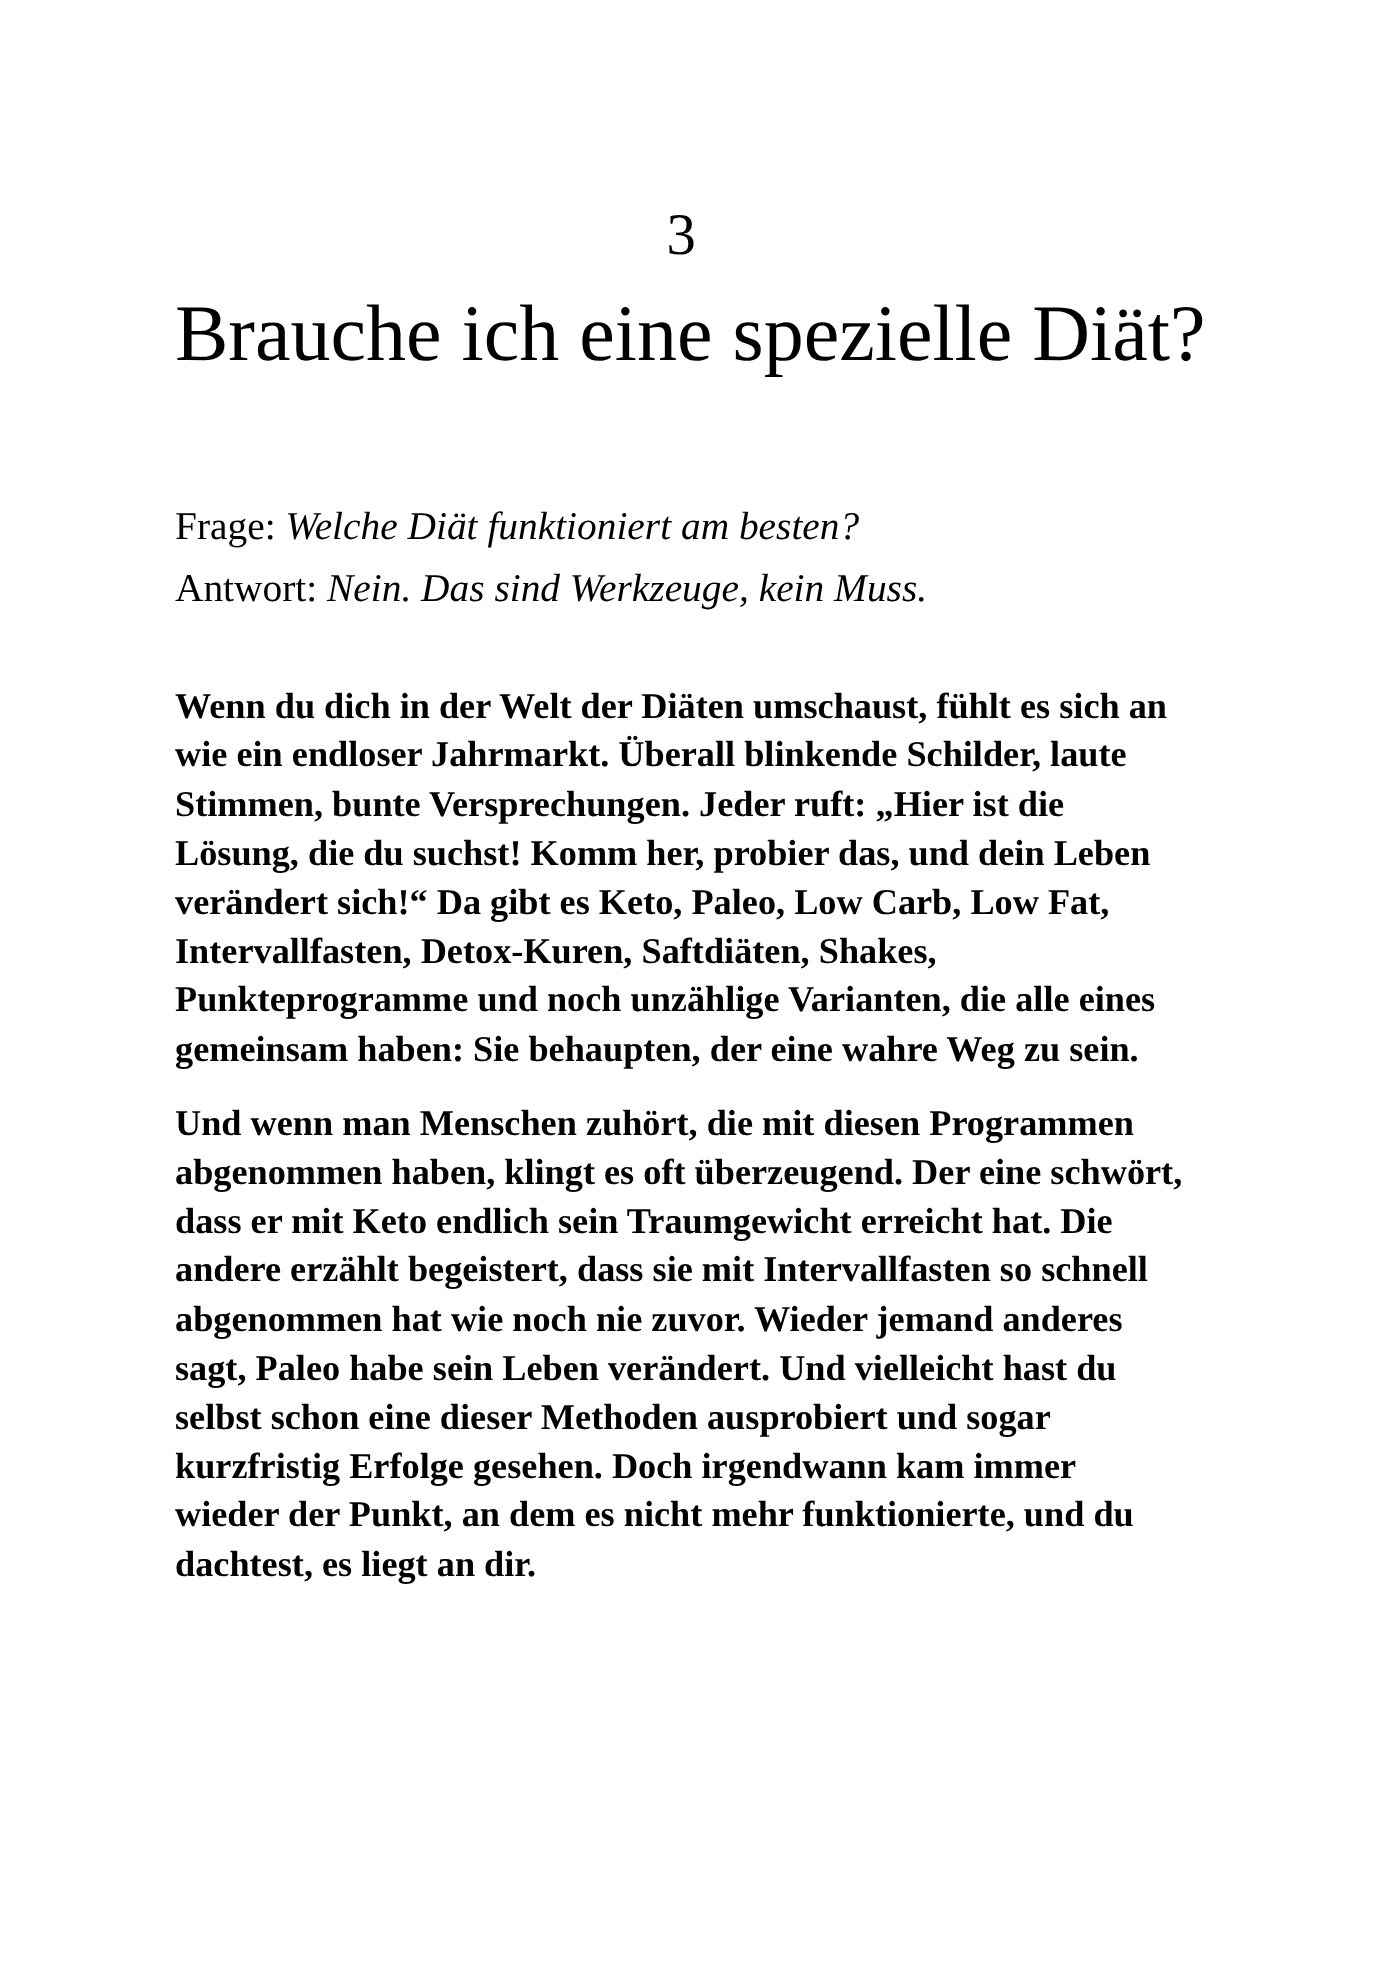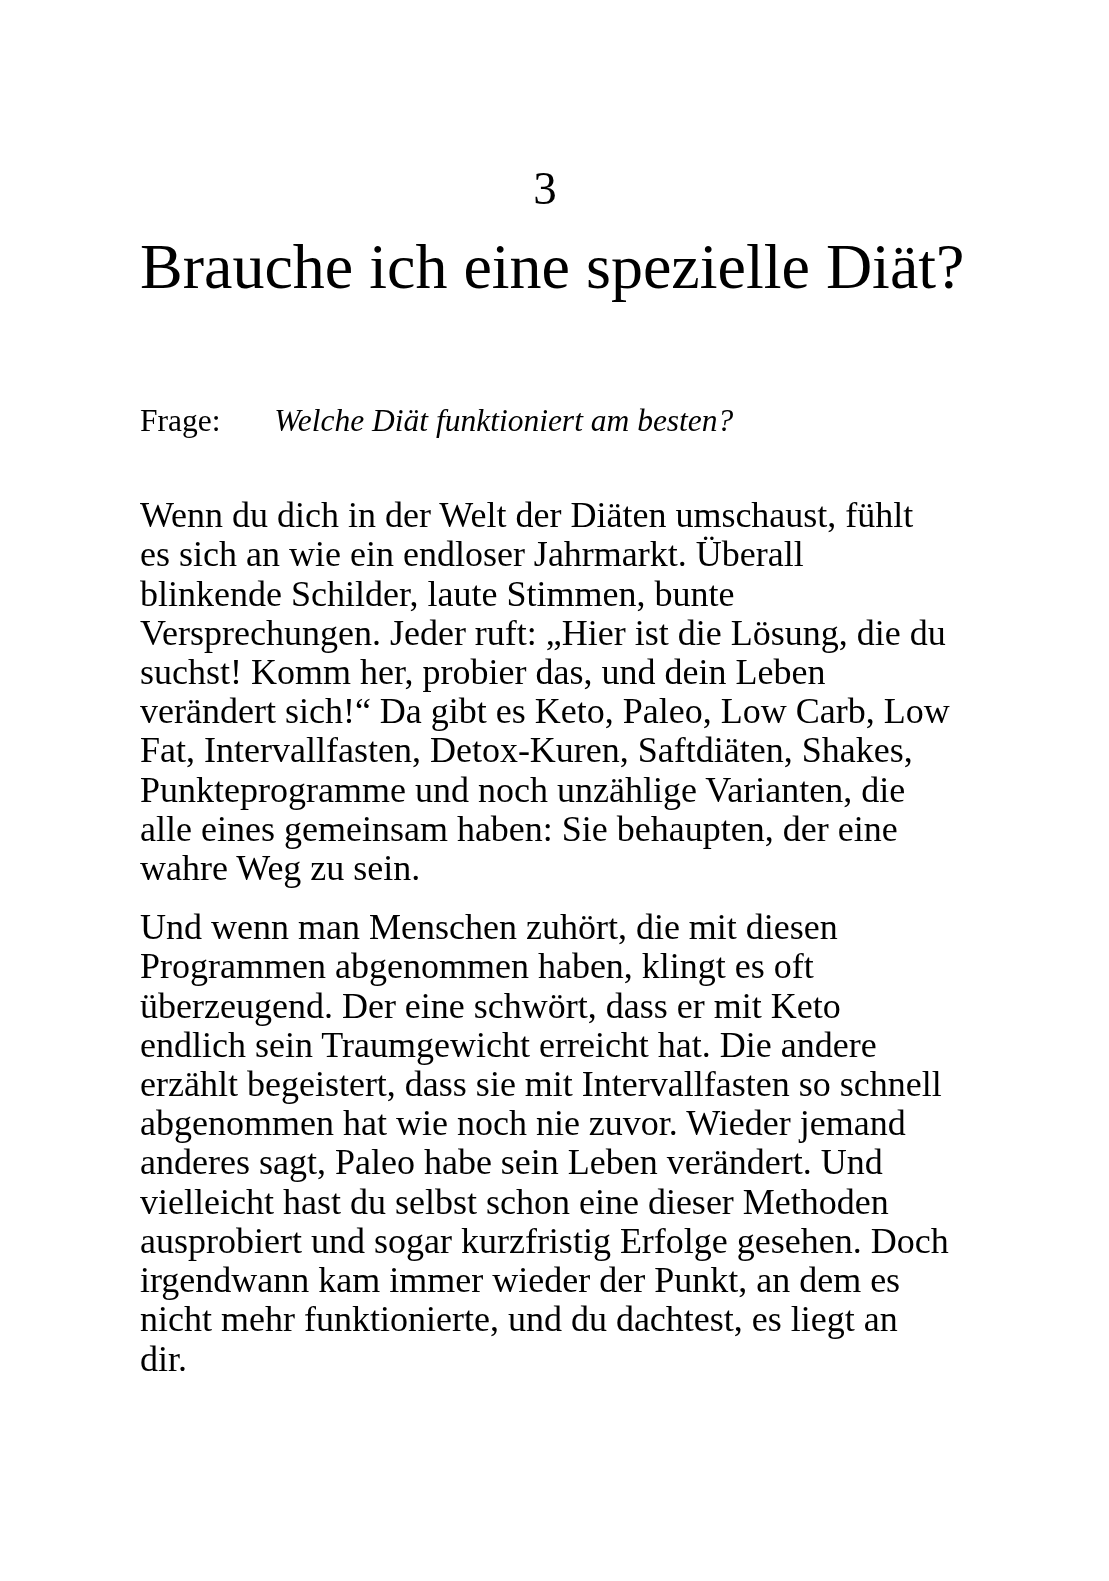--- a/index.html
+++ b/index.html
@@ -68,28 +68,28 @@
     text-indent: 0;
   }
 
   .qa-label {
     font-style: normal;
     text-align: right;
   }
 
   .qa-text {
     font-style: italic;
-    margin-left: 46px;
   }
 
   
   .body-copy {
     margin-top: 50px;
-    font-size: 36px;
+    font-size: 29px;
     line-height: 39.2px;
+    font-weight: bold;
   }
 
   .body-paragraph {
     margin: 0 0 20px 0;
     text-align: left;
   }
 
   .body-paragraph:last-child {
     margin-bottom: 0;
   }
@@ -103,20 +103,24 @@
     <header class="chapter-head">
       <span class="chapter-number">3</span>
       <h1 class="chapter-title">Brauche ich eine spezielle Diät?</h1>
     </header>
 
     <section class="qa-block">
       <p class="qa-line">
         <span class="qa-label">Frage:</span>
         <span class="qa-text">Welche Diät funktioniert am besten?</span>
       </p>
+      <p class="qa-line">
+        <span class="qa-label">Antwort:</span>
+        <span class="qa-text">Nein. Das sind Werkzeuge, kein Muss.</span>
+      </p>
     </section>
 
     <section class="body-copy">
       <p class="body-paragraph">Wenn du dich in der Welt der Diäten umschaust, fühlt es sich an wie ein endloser Jahrmarkt. Überall blinkende Schilder, laute Stimmen, bunte Versprechungen. Jeder ruft: „Hier ist die Lösung, die du suchst! Komm her, probier das, und dein Leben verändert sich!“ Da gibt es Keto, Paleo, Low Carb, Low Fat, Intervallfasten, Detox-Kuren, Saftdiäten, Shakes, Punkteprogramme und noch unzählige Varianten, die alle eines gemeinsam haben: Sie behaupten, der eine wahre Weg zu sein.</p>
       <p class="body-paragraph">Und wenn man Menschen zuhört, die mit diesen Programmen abgenommen haben, klingt es oft überzeugend. Der eine schwört, dass er mit Keto endlich sein Traumgewicht erreicht hat. Die andere erzählt begeistert, dass sie mit Intervallfasten so schnell abgenommen hat wie noch nie zuvor. Wieder jemand anderes sagt, Paleo habe sein Leben verändert. Und vielleicht hast du selbst schon eine dieser Methoden ausprobiert und sogar kurzfristig Erfolge gesehen. Doch irgendwann kam immer wieder der Punkt, an dem es nicht mehr funktionierte, und du dachtest, es liegt an dir.</p>
     </section>
 
   </div>
 </div>
 

